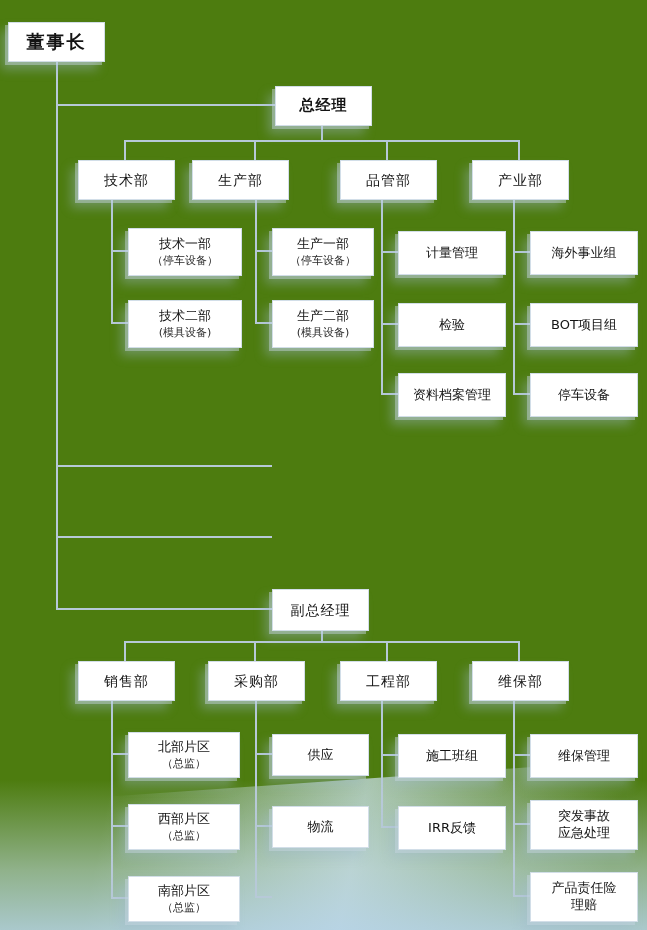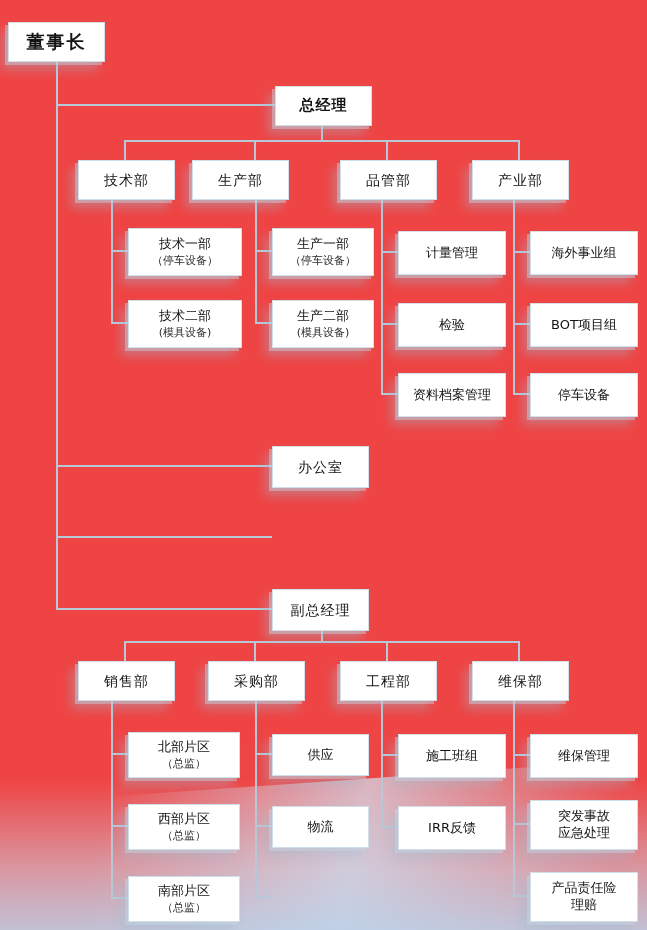--- a/index.html
+++ b/index.html
@@ -1,19 +1,19 @@
 <!DOCTYPE html>
 <html><head>
 <meta charset="utf-8">
 <style>
   html,body{margin:0;padding:0;}
   body{font-family:"DejaVu Sans","Liberation Sans",sans-serif;background:#eef3f8;}
   #canvas{
     position:relative;width:647px;height:930px;margin:0 auto;
-    background:#ef4444;overflow:hidden;
+    background:#4d7c0f;overflow:hidden;
   }
   #canvas::after{
     content:"";position:absolute;left:0;right:0;bottom:0;height:150px;z-index:0;
     background:linear-gradient(to bottom, rgba(214,231,244,0) 0%, rgba(199,222,240,.55) 60%, rgba(186,214,237,.85) 100%);
     pointer-events:none;
   }
   #canvas::before{
     content:"";position:absolute;left:-60px;bottom:-40px;width:820px;height:190px;z-index:0;
     background:linear-gradient(105deg, rgba(224,238,249,0) 20%, rgba(210,230,246,.7) 50%, rgba(224,238,249,0) 80%);
     transform:rotate(-4deg);pointer-events:none;
@@ -148,23 +148,20 @@
   <div class="box" style="left:530px;top:231px;width:106px;height:42px">
     <span>海外事业组</span>
   </div>
   <div class="box" style="left:530px;top:303px;width:106px;height:42px">
     <span>BOT项目组</span>
   </div>
   <div class="box" style="left:530px;top:373px;width:106px;height:42px">
     <span>停车设备</span>
   </div>
 
-  <div class="box single" style="left:272px;top:446px;width:95px;height:40px">
-    <span>办公室</span>
-  </div>
   <div class="box single" style="left:272px;top:589px;width:95px;height:40px">
     <span>副总经理</span>
   </div>
 
   <div class="box dept" style="left:78px;top:661px;width:95px;height:38px">
     <span>销售部</span>
   </div>
   <div class="box dept" style="left:208px;top:661px;width:95px;height:38px">
     <span>采购部</span>
   </div>

